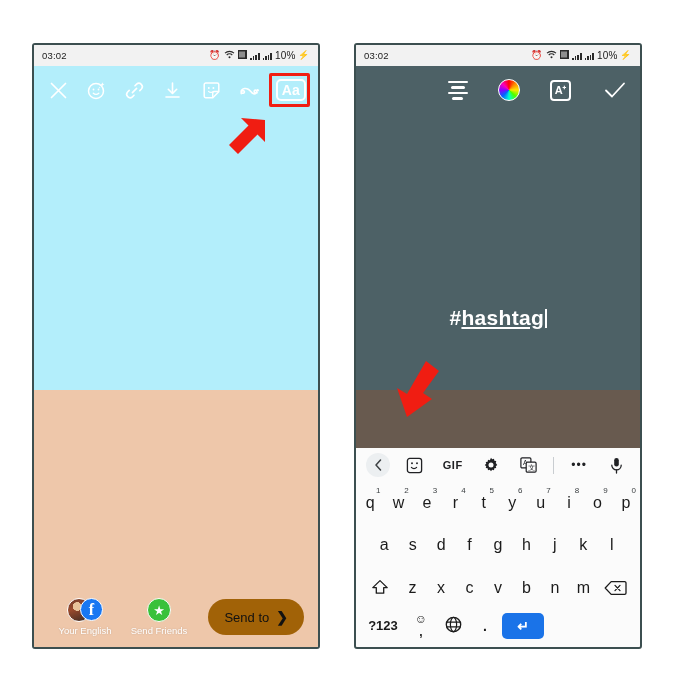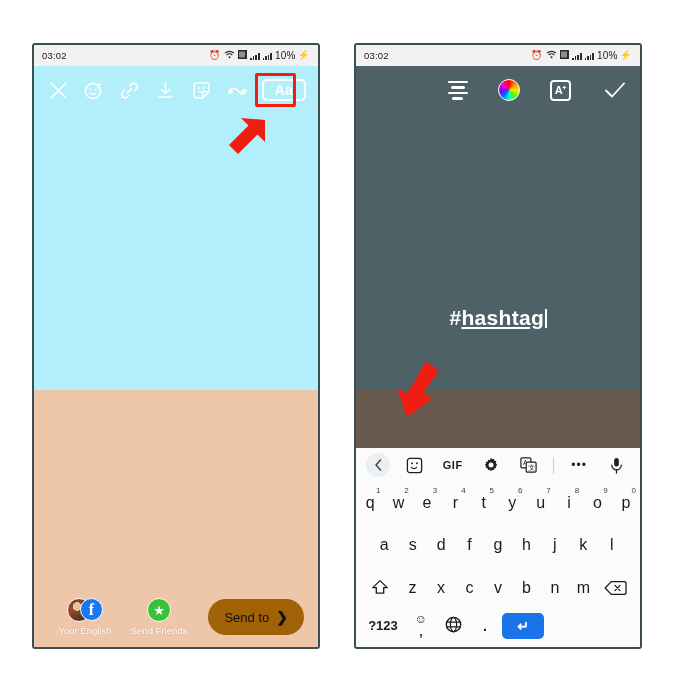--- a/index.html
+++ b/index.html
@@ -56,21 +56,21 @@
     z-index:5;
   }
   .tool-ico {
     width:24px; height:24px; display:flex;
     align-items:center; justify-content:center;
     color:#ffffff;
   }
   .tool-ico svg { display:block; }
   .aa-btn {
     border:2px solid #fff; border-radius:5px;
-    padding:1px 11px; font-size:14px; font-weight:600;
+    padding:1px 4px; font-size:14px; font-weight:600;
     color:#fff; line-height:1.15; letter-spacing:.2px;
   }
   .aa-wrap { position:relative; }
   .aa-hl {
     position:absolute; left:-7px; top:-6px;
     width:41px; height:34px;
     border:3.5px solid #f01d12; border-radius:2px;
     pointer-events:none;
   }
 

